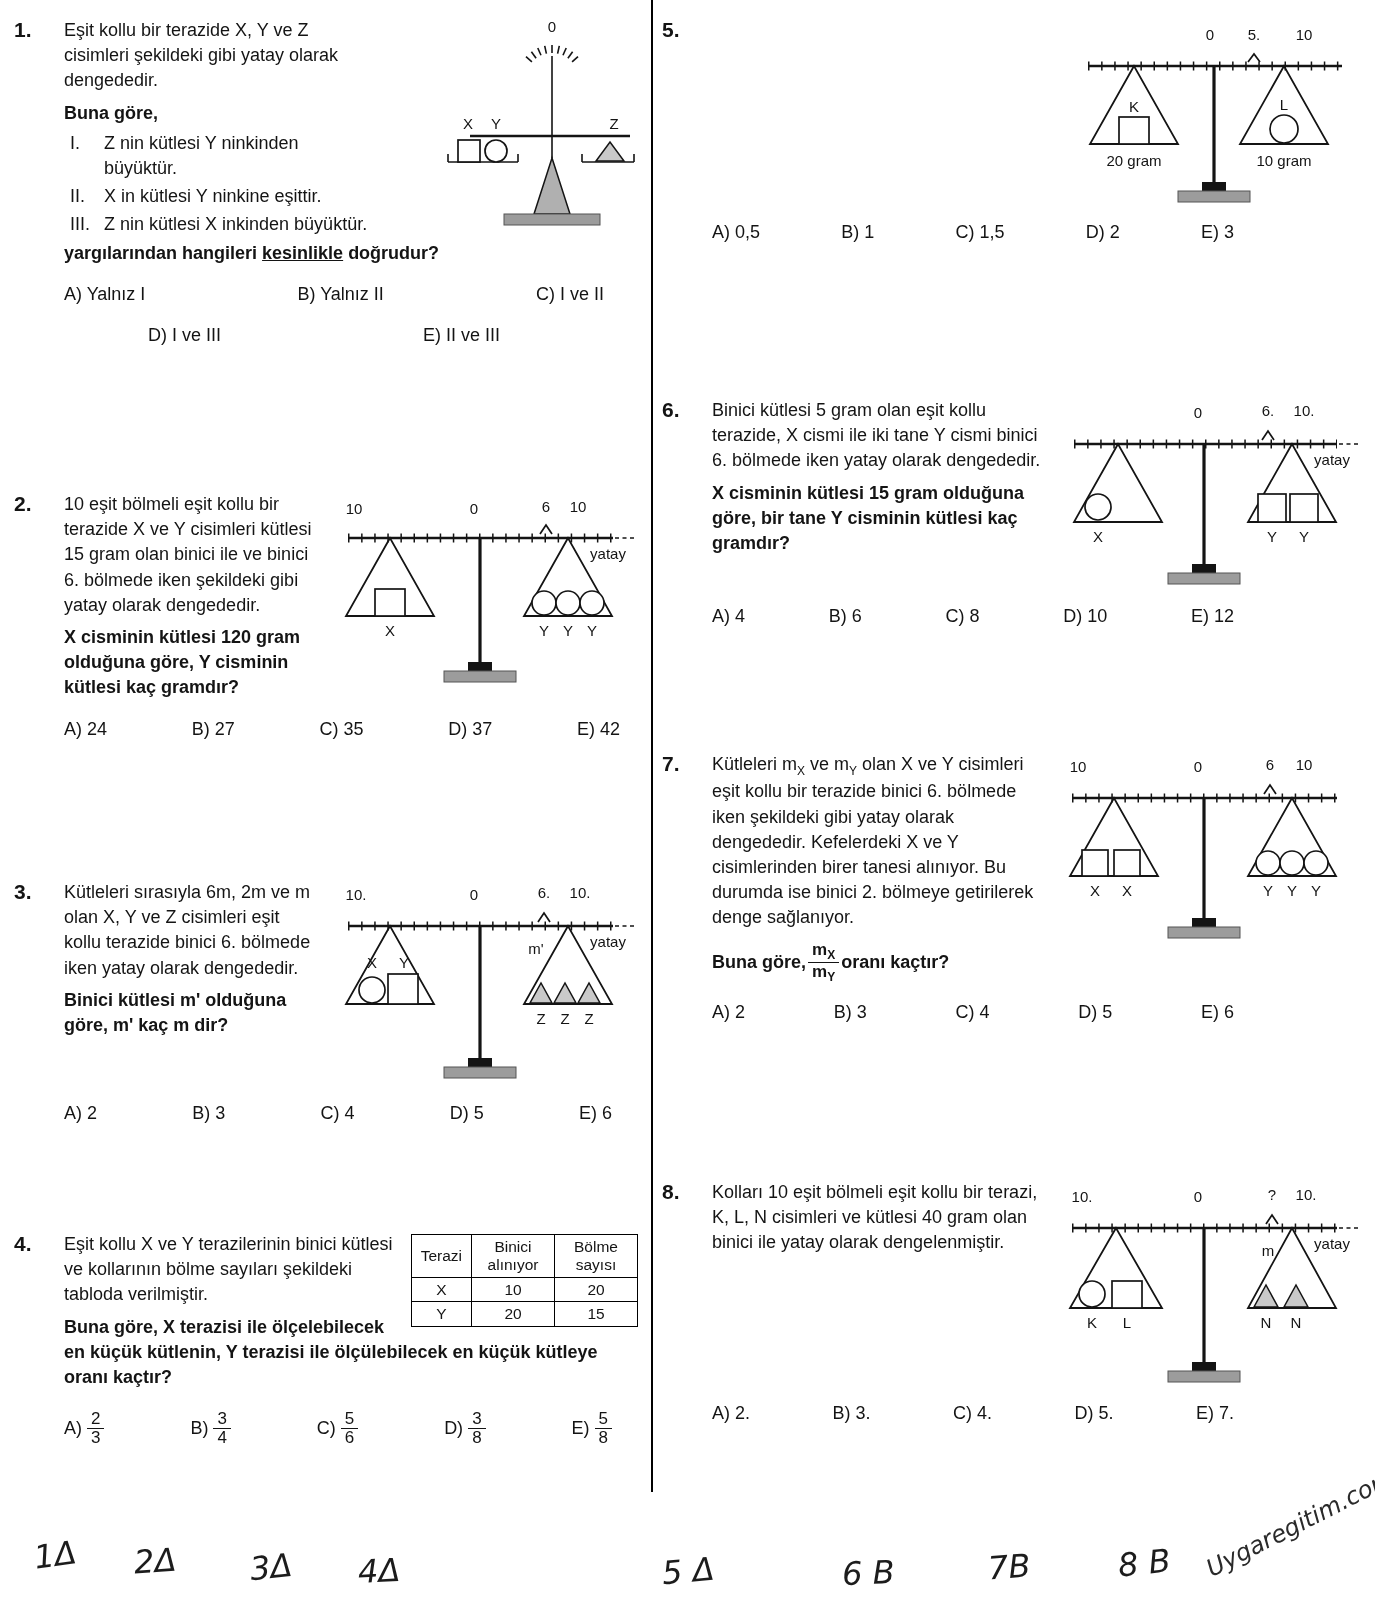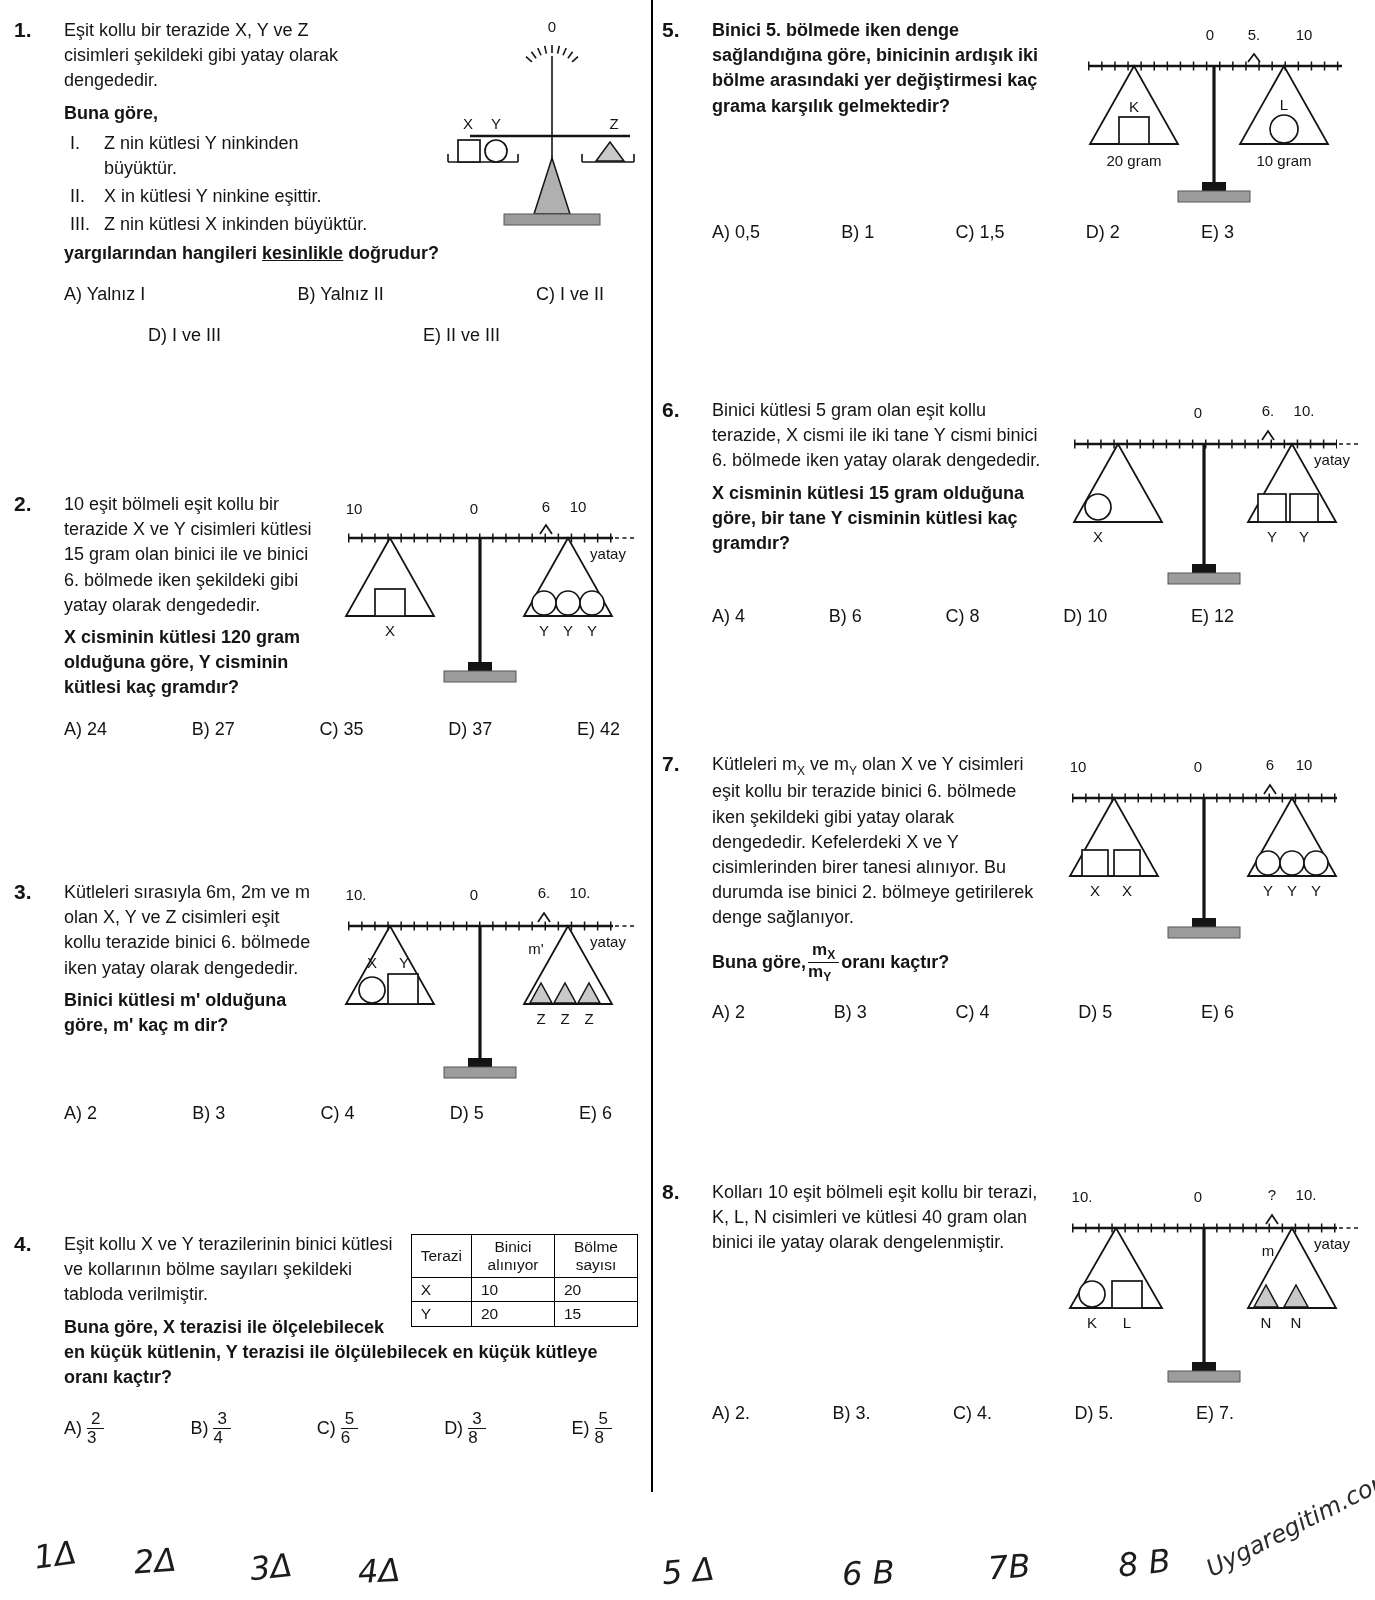--- a/index.html
+++ b/index.html
@@ -12,26 +12,26 @@
   .bold{font-weight:bold}
   .u{text-decoration:underline}
   .diagram{float:right;margin:0 0 6px 10px}
   .ritem{display:flex;margin:0 0 3px 6px}
   .rn{flex:none;width:34px}
   .rt{flex:1}
   .qline{margin-top:10px}
   .opts{display:flex;justify-content:space-between;clear:both;margin-top:16px;font-size:18px}
   .opts.row2{margin-top:16px}
   
-  .frac{display:inline-flex;flex-direction:column;align-items:flex-start;vertical-align:middle;line-height:1.08;font-size:17px;font-weight:inherit}
+  .frac{display:inline-flex;flex-direction:column;align-items:center;vertical-align:middle;line-height:1.08;font-size:17px;font-weight:inherit}
   .frac .fnum{border-bottom:1.7px solid #141414;padding:0 4px}
   .optf{display:inline-flex;align-items:center;gap:5px}
   sub{font-size:12px}
   
-  table.minitable{border-collapse:collapse;font-size:15.5px;float:right;margin:2px 0 8px 14px;background:#fff}
+  table.minitable{border-collapse:collapse;font-size:15.5px;text-align:center;float:right;margin:2px 0 8px 14px;background:#fff}
   table.minitable th,table.minitable td{border:1.6px solid #000;padding:3px 9px;font-weight:normal;line-height:1.15}
   
   svg text{font-family:"Liberation Sans",sans-serif;font-size:15px;fill:#141414}
   .ln{stroke:#141414;stroke-width:1.6;fill:none}
   .beam{stroke:#141414;stroke-width:2.6;fill:none}
   .ticks{stroke:#141414;stroke-width:9;stroke-dasharray:1.5 11.6;fill:none}
   .post{stroke:#141414;stroke-width:3.2;fill:none}
   .pan{fill:none;stroke:#141414;stroke-width:1.8}
   .obj{fill:#fff;stroke:#141414;stroke-width:1.7}
   .objg{fill:#c9c9c9;stroke:#141414;stroke-width:1.5}
@@ -275,21 +275,20 @@
         <rect class="obj" x="47" y="99" width="30" height="27"></rect>
         <text x="62" y="148" text-anchor="middle">20 gram</text>
         <path class="pan" d="M212,48 L168,126 L256,126 Z"></path>
         <text x="212" y="92" text-anchor="middle">L</text>
         <circle class="obj" cx="212" cy="111" r="14"></circle>
         <text x="212" y="148" text-anchor="middle">10 gram</text>
         <line class="post" x1="142" y1="48" x2="142" y2="166"></line>
         <rect class="foot" x="130" y="164" width="24" height="9"></rect>
         <rect class="slab" x="106" y="173" width="72" height="11"></rect>
       </svg>
-      <p class="bold">Binici 5. bölmede iken denge sağlandığına göre, binicinin ardışık iki bölme arasındaki yer değiştirmesi kaç grama karşılık gelmektedir?</p>
       <div class="opts" style="width:522px">
         <span>A) 0,5</span>
         <span>B) 1</span>
         <span>C) 1,5</span>
         <span>D) 2</span>
         <span>E) 3</span>
       </div>
     </div>
   </div>
 

